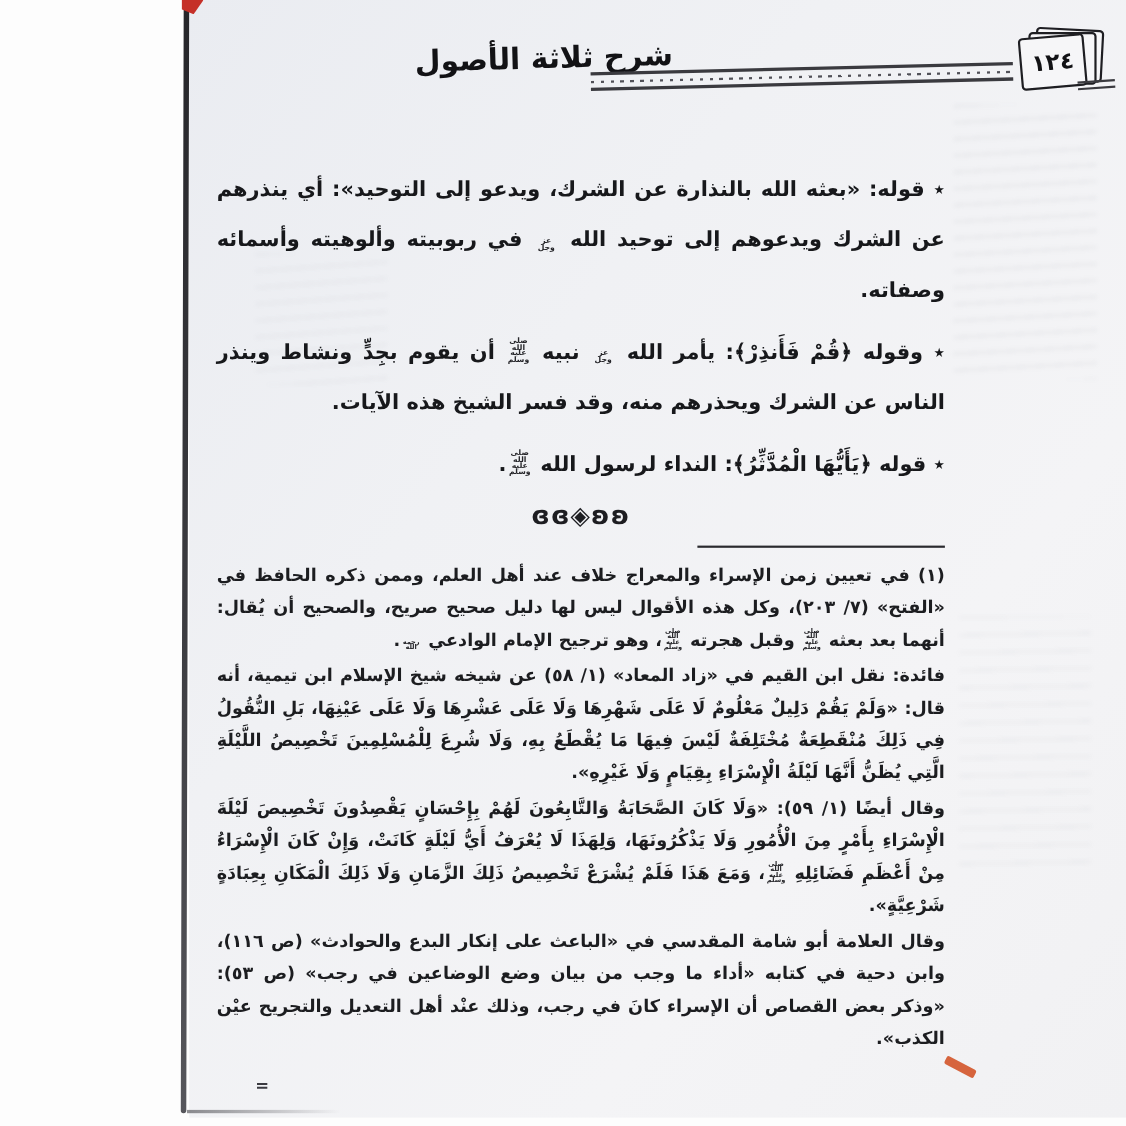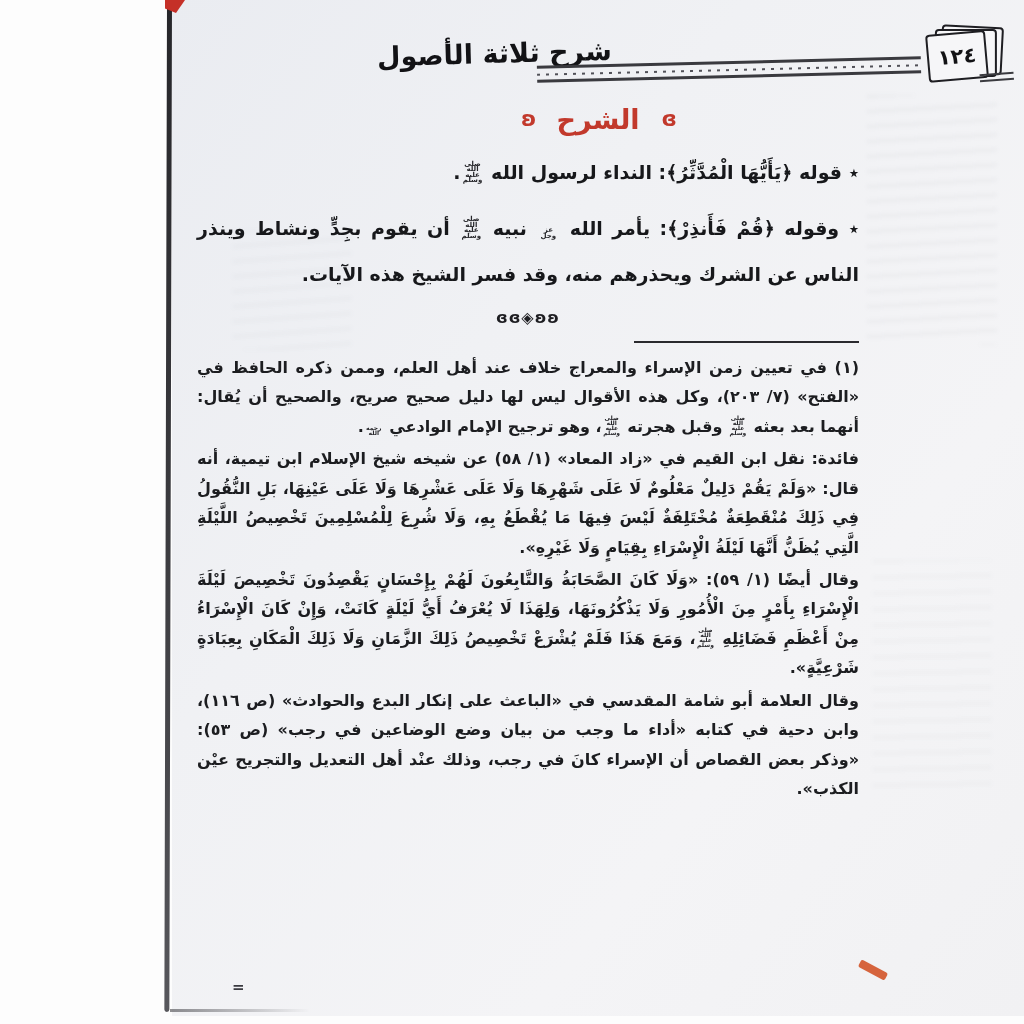--- a/index.html
+++ b/index.html
@@ -78,21 +78,21 @@
     position:absolute;left:25px;top:150px;width:662px;direction:rtl;text-align:justify;
     color:#17181b;
   }
   .body-p{margin:0 0 10px;font-size:19px;font-weight:bold;line-height:2.42;}
   .quran{font-weight:bold;}
   .honorific{
     display:inline-block;width:22px;font-size:7px;line-height:5.5px;text-align:center;
     vertical-align:-3px;font-weight:bold;color:#26262a;margin:0 1px;white-space:normal;
   }
   .divider{
-    text-align:center;font-size:16px;font-weight:bold;color:#1d1d21;
+    text-align:center;font-size:23px;font-weight:bold;color:#1d1d21;
     letter-spacing:1px;margin:2px 0 8px;
   }
   .matn{
     color:#ce3a2e;font-size:20.5px;font-weight:bold;line-height:2.35;margin:0;
   }
   .matn .fnref{font-size:12px;}
   sup.fnref{vertical-align:super;font-weight:bold;}
 
   .footnote-sep{
     width:225px;height:0;border-top:2.5px solid #2a2a2e;
@@ -118,27 +118,25 @@
     <div class="book-title">شرح ثلاثة الأصول</div>
     <div class="header-rule"></div>
     <div class="page-badge">
       <div class="sheet s1"></div>
       <div class="sheet s2"></div>
       <div class="sheet s3">١٢٤</div>
       <div class="badge-tail"></div>
     </div>
   </div>
 
-  <div class="section-heading">
-    <span class="orn">ɞ</span><span class="t">الشرح</span><span class="orn">ʚ</span>
-  </div>
 
   <div class="content">
+    <p class="body-p">٭ قوله: «بعثه الله بالنذارة عن الشرك، ويدعو إلى التوحيد»: أي ينذرهم عن الشرك ويدعوهم إلى توحيد الله <span class="honorific">عز وجل</span> في ربوبيته وألوهيته وأسمائه وصفاته.</p>
+    <p class="body-p">٭ وقوله <span class="quran">﴿قُمْ فَأَنذِرْ﴾</span>: يأمر الله <span class="honorific">عز وجل</span> نبيه <span class="honorific">صلى الله عليه وسلم</span> أن يقوم بجِدٍّ ونشاط وينذر الناس عن الشرك ويحذرهم منه، وقد فسر الشيخ هذه الآيات.</p>
     <p class="body-p">٭ قوله <span class="quran">﴿يَأَيُّهَا الْمُدَّثِّرُ﴾</span>: النداء لرسول الله <span class="honorific">صلى الله عليه وسلم</span>.</p>
-    <p class="body-p">٭ وقوله <span class="quran">﴿قُمْ فَأَنذِرْ﴾</span>: يأمر الله <span class="honorific">عز وجل</span> نبيه <span class="honorific">صلى الله عليه وسلم</span> أن يقوم بجِدٍّ ونشاط وينذر الناس عن الشرك ويحذرهم منه، وقد فسر الشيخ هذه الآيات.</p>
 
     <div class="divider">ɞɞ◈ʚʚ</div>
 
 
     <div class="footnote-sep"></div>
 
     <div class="footnote">
       <p class="fn-p">(١) في تعيين زمن الإسراء والمعراج خلاف عند أهل العلم، وممن ذكره الحافظ في «الفتح» (٧/ ٢٠٣)، وكل هذه الأقوال ليس لها دليل صحيح صريح، والصحيح أن يُقال: أنهما بعد بعثه <span class="honorific">صلى الله عليه وسلم</span> وقبل هجرته <span class="honorific">صلى الله عليه وسلم</span>، وهو ترجيح الإمام الوادعي <span class="honorific">رحمه الله</span>.</p>
       <p class="fn-p">فائدة: نقل ابن القيم في «زاد المعاد» (١/ ٥٨) عن شيخه شيخ الإسلام ابن تيمية، أنه قال: «وَلَمْ يَقُمْ دَلِيلٌ مَعْلُومٌ لَا عَلَى شَهْرِهَا وَلَا عَلَى عَشْرِهَا وَلَا عَلَى عَيْنِهَا، بَلِ النُّقُولُ فِي ذَلِكَ مُنْقَطِعَةٌ مُخْتَلِفَةٌ لَيْسَ فِيهَا مَا يُقْطَعُ بِهِ، وَلَا شُرِعَ لِلْمُسْلِمِينَ تَخْصِيصُ اللَّيْلَةِ الَّتِي يُظَنُّ أَنَّهَا لَيْلَةُ الْإِسْرَاءِ بِقِيَامٍ وَلَا غَيْرِهِ».</p>
       <p class="fn-p">وقال أيضًا (١/ ٥٩): «وَلَا كَانَ الصَّحَابَةُ وَالتَّابِعُونَ لَهُمْ بِإِحْسَانٍ يَقْصِدُونَ تَخْصِيصَ لَيْلَةَ الْإِسْرَاءِ بِأَمْرٍ مِنَ الْأُمُورِ وَلَا يَذْكُرُونَهَا، وَلِهَذَا لَا يُعْرَفُ أَيُّ لَيْلَةٍ كَانَتْ، وَإِنْ كَانَ الْإِسْرَاءُ مِنْ أَعْظَمِ فَضَائِلِهِ <span class="honorific">صلى الله عليه وسلم</span>، وَمَعَ هَذَا فَلَمْ يُشْرَعْ تَخْصِيصُ ذَلِكَ الزَّمَانِ وَلَا ذَلِكَ الْمَكَانِ بِعِبَادَةٍ شَرْعِيَّةٍ».</p>

